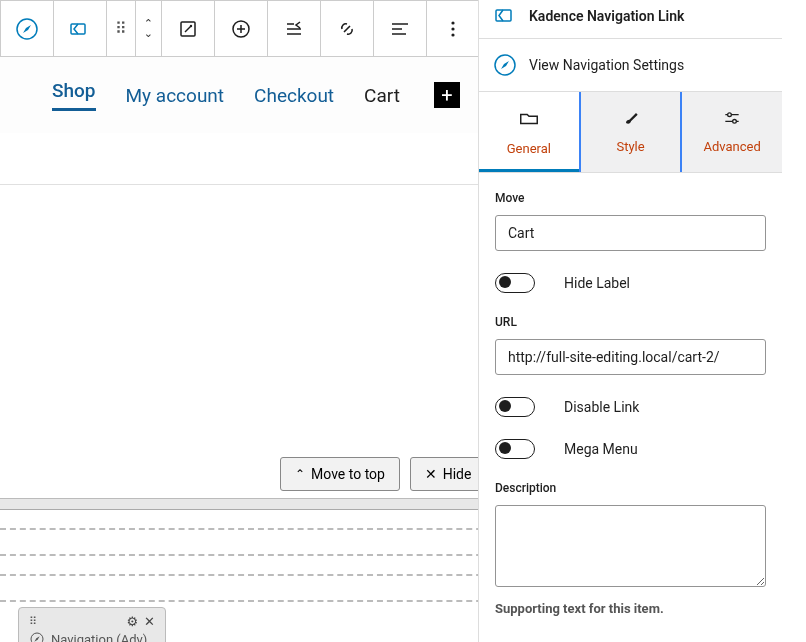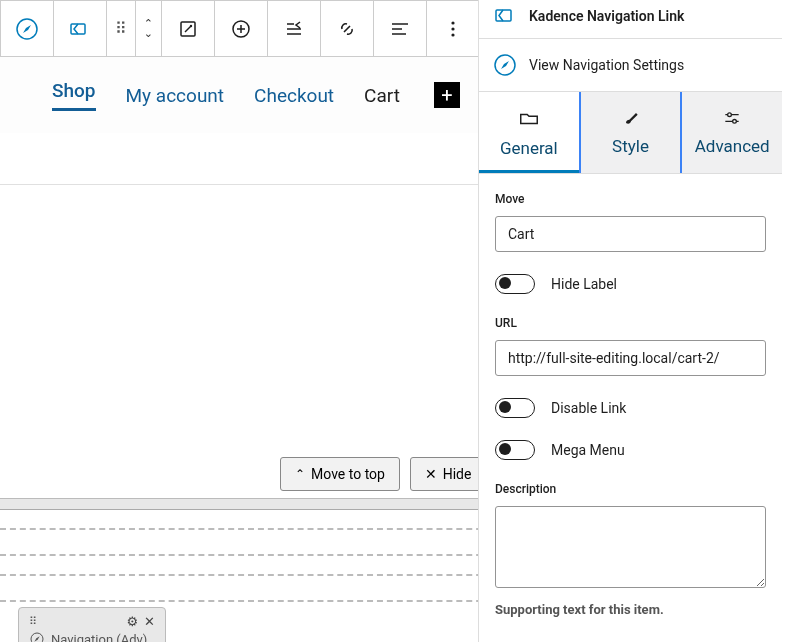--- a/index.html
+++ b/index.html
@@ -47,28 +47,28 @@
     .block-icon { width: 24px; height: 24px; display: flex; align-items: center; justify-content: center; }
     .block-title { font-size: 14px; font-weight: 600; color: #1e1e1e; }
     
     .view-nav-link { border-top: 1px solid #ddd; border-bottom: 1px solid #ddd; padding: 14px 14px; display: flex; align-items: center; gap: 12px; }
     .view-nav-text { font-size: 14px; color: #1e1e1e; }
     
     .tabs { display: flex; border-bottom: 1px solid #ddd; }
     .tab { flex: 1; padding: 16px 0 12px 0; text-align: center; cursor: pointer; background: #f0f0f1; }
     .tab.active { background: #fff; border-bottom: 3px solid #007cba; }
     .tab-icon { font-size: 18px; color: #1e1e1e; margin-bottom: 4px; display: block; }
-    .tab-label { font-size: 17px; color: #0c4a6e; }
+    .tab-label { font-size: 13px; color: #c2410c; }
     .tab:not(.active) { border-left: 2px solid #3b82f6; }
     
     .panel { padding: 18px 16px; }
     .field-label { font-size: 12px; font-weight: 500; color: #1e1e1e; margin-bottom: 10px; display: block; }
     .text-input { width: 100%; border: 1px solid #949494; border-radius: 3px; padding: 9px 12px; font-size: 14px; color: #1e1e1e; }
     
-    .toggle-row { display: flex; align-items: center; gap: 16px; margin-top: 22px; }
+    .toggle-row { display: flex; align-items: center; gap: 29px; margin-top: 22px; }
     .toggle { width: 40px; height: 20px; border: 1.5px solid #1e1e1e; border-radius: 11px; position: relative; cursor: pointer; }
     .toggle-knob { position: absolute; width: 12px; height: 12px; border-radius: 50%; background: #1e1e1e; top: 2.3px; left: 3px; }
     .toggle-label { font-size: 14px; color: #1e1e1e; }
     
     .url-block { margin-top: 22px; }
     
     .desc-block { margin-top: 22px; }
     .textarea { width: 100%; height: 82px; border: 1px solid #949494; border-radius: 3px; padding: 8px; resize: both; font-size: 14px; }
     .helper-text { font-size: 13px; color: #555; margin-top: 10px; font-weight: bold; }
     

